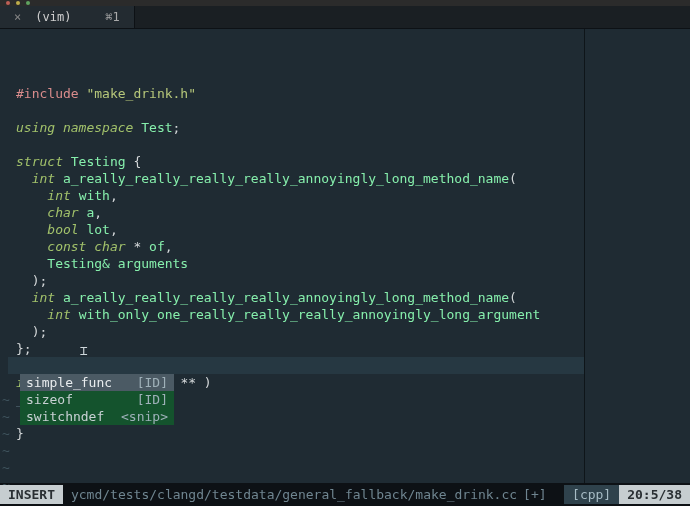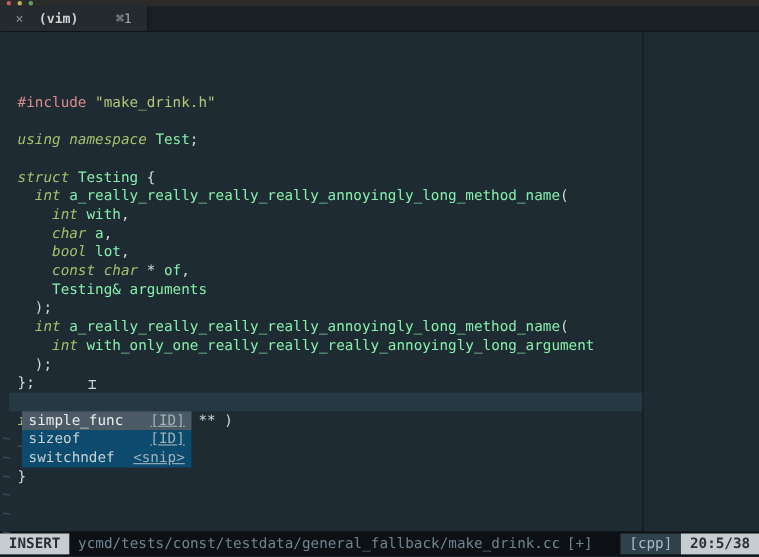--- a/index.html
+++ b/index.html
@@ -34,21 +34,21 @@
     display: flex;
     align-items: center;
     gap: 10px;
     padding: 0 14px;
     background: #232b31;
     color: #d0d0d0;
     font-size: 12px;
     border-right: 1px solid #0d1115;
   }
   .tab .close { color: #888; margin-right: 4px; }
-  .tab .name { font-weight: bold; }
+  .tab .name { font-weight: normal; }
   .tab .shortcut { color: #aaa; margin-left: 24px; }
   .editor-wrap {
     display: flex;
     height: calc(100% - 6px - 23px - 23px);
     background: #1f2b33;
   }
   .gutter {
     width: 8px;
     background: #1f2b33;
     color: #3e525c;
@@ -95,39 +95,38 @@
   }
   .text-cursor {
     position: absolute;
     width: 1px; height: 14px;
     color: #cfd8dc;
     font-size: 13px;
     pointer-events: none;
   }
   .popup {
     position: absolute;
-    background: #0c4a6e;
+    background: #14532d;
     color: #c9d1d4;
     font-size: 13px;
     line-height: 17px;
     box-shadow: none;
   }
   .popup-row {
     display: flex;
     padding: 0 6px;
     gap: 8px;
   }
   .popup-row.selected {
     background: #4b5a64;
     color: #e8ecee;
   }
   .popup-col-kind {
     color: #9fb1b9;
     margin-left: auto;
-    text-decoration: underline;
   }
   .statusbar {
     height: 23px;
     display: flex;
     align-items: center;
     font-size: 13px;
     background: #0d1115;
   }
   .mode {
     background: #c6cdd0;
@@ -201,18 +200,18 @@
     </div>
   <div class="code" id="code">
     
   <div class="cur-line" style="top: 328px;"></div><div style="position: relative; height: 17px;"><span class="c-pre">#include </span><span class="c-str">"make_drink.h"</span></div><div style="position: relative; height: 17px;"><span></span></div><div style="position: relative; height: 17px;"><span class="c-kw">using </span><span class="c-kw">namespace </span><span class="c-id">Test</span><span class="c-punct">;</span></div><div style="position: relative; height: 17px;"><span></span></div><div style="position: relative; height: 17px;"><span class="c-kw">struct </span><span class="c-id">Testing </span><span class="c-punct">{</span></div><div style="position: relative; height: 17px;"><span>  </span><span class="c-kw">int </span><span class="c-id">a_really_really_really_really_annoyingly_long_method_name</span><span class="c-punct">(</span></div><div style="position: relative; height: 17px;"><span>    </span><span class="c-kw">int </span><span class="c-id">with</span><span class="c-punct">,</span></div><div style="position: relative; height: 17px;"><span>    </span><span class="c-kw">char </span><span class="c-id">a</span><span class="c-punct">,</span></div><div style="position: relative; height: 17px;"><span>    </span><span class="c-kw">bool </span><span class="c-id">lot</span><span class="c-punct">,</span></div><div style="position: relative; height: 17px;"><span>    </span><span class="c-const">const </span><span class="c-kw">char </span><span class="c-punct">* </span><span class="c-id">of</span><span class="c-punct">,</span></div><div style="position: relative; height: 17px;"><span>    </span><span class="c-id">Testing&amp; arguments</span></div><div style="position: relative; height: 17px;"><span>  </span><span class="c-punct">);</span></div><div style="position: relative; height: 17px;"><span>  </span><span class="c-kw">int </span><span class="c-id">a_really_really_really_really_annoyingly_long_method_name</span><span class="c-punct">(</span></div><div style="position: relative; height: 17px;"><span>    </span><span class="c-kw">int </span><span class="c-id">with_only_one_really_really_really_annoyingly_long_argument</span></div><div style="position: relative; height: 17px;"><span>  </span><span class="c-punct">);</span></div><div style="position: relative; height: 17px;"><span class="c-punct">};</span></div><div style="position: relative; height: 17px;"><span></span></div><div style="position: relative; height: 17px;"><span class="c-kw">int </span><span class="c-id">main</span><span class="c-punct">( </span><span class="c-kw">int </span><span class="c-punct">, </span><span class="c-kw">char </span><span class="c-punct">** )</span></div><div style="position: relative; height: 17px;"><span class="c-dim">_ </span><span class="c-punct">{</span></div><div style="position: relative; height: 17px;"><span>  </span><span class="c-id">sf</span><span class="cursor-block"></span></div><div style="position: relative; height: 17px;"><span class="c-punct">} </span></div><div class="text-cursor" style="left: 72px; top: 313px;">⌶</div><div class="popup" style="left: 12px; top: 345px; width: 154px;"><div class="popup-row selected"><span>simple_func</span><span class="popup-col-kind">[ID]</span></div><div class="popup-row"><span>sizeof</span><span class="popup-col-kind">[ID]</span></div><div class="popup-row"><span>switchndef</span><span class="popup-col-kind">&lt;snip&gt;</span></div></div></div>
   <div class="vsplit"></div>
   <div class="rightpane"></div>
 </div>
 
 <div class="statusbar">
   <span class="mode">INSERT</span>
-  <span class="path">ycmd/tests/const/testdata/general_fallback/make_drink.cc</span>
+  <span class="path">ycmd/tests/clangd/testdata/general_fallback/make_drink.cc</span>
   <span class="modified" style="margin-left:6px;">[+]</span>
   <span class="spacer"></span>
   <span class="filetype">[cpp]</span>
   <span class="pos">20:5/38</span>
 </div>
 
 </body></html>

